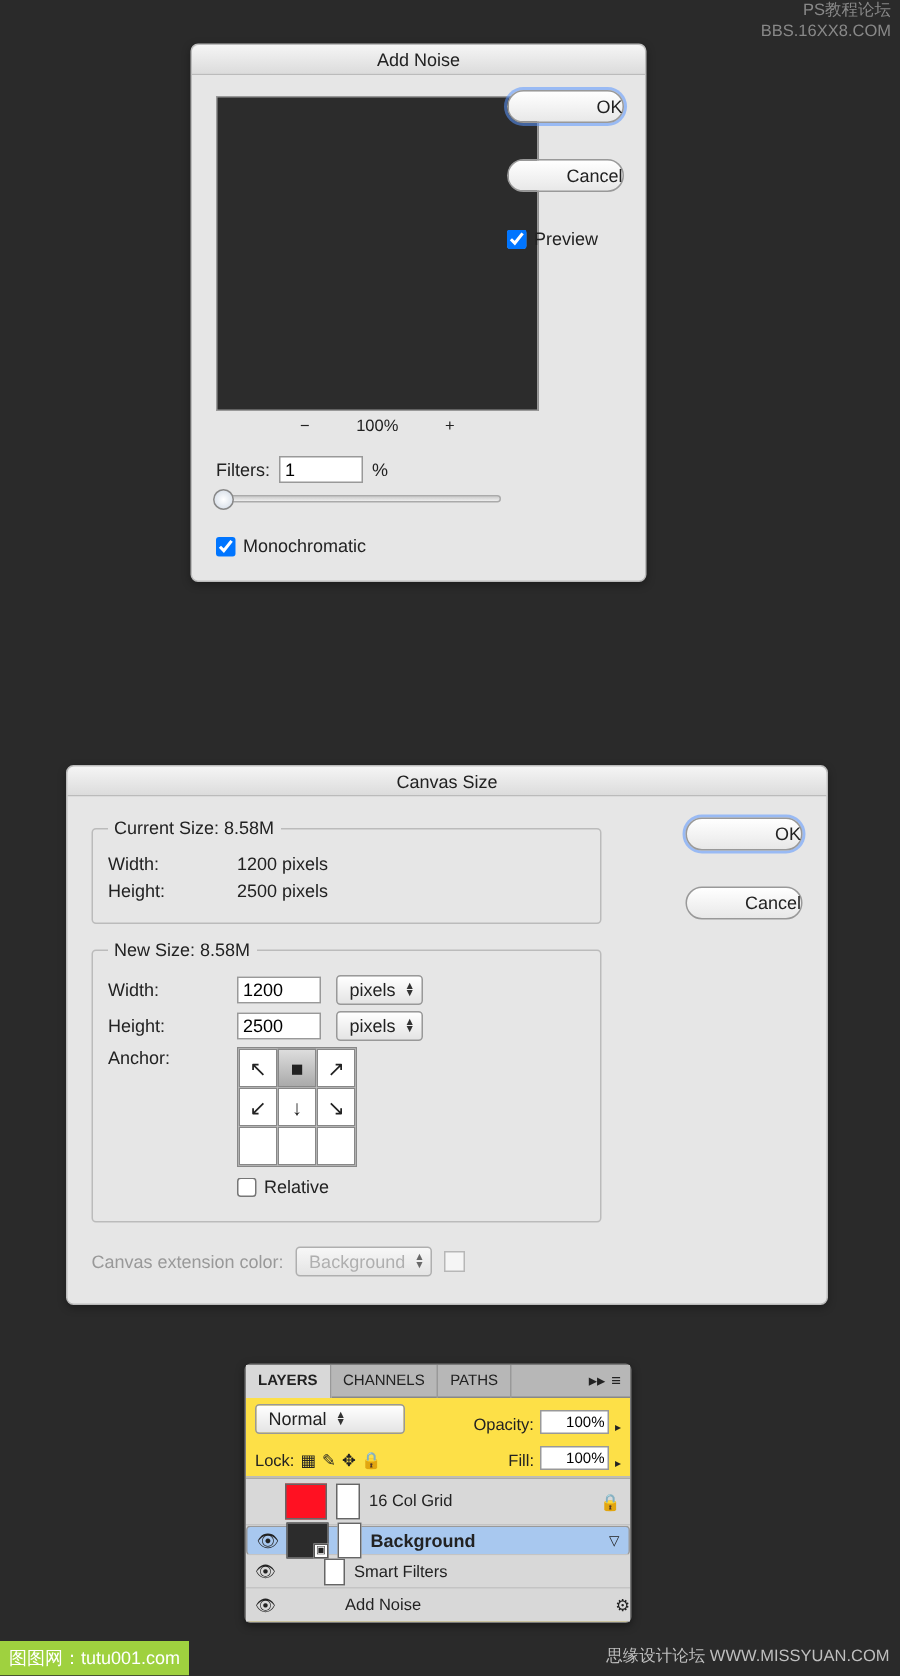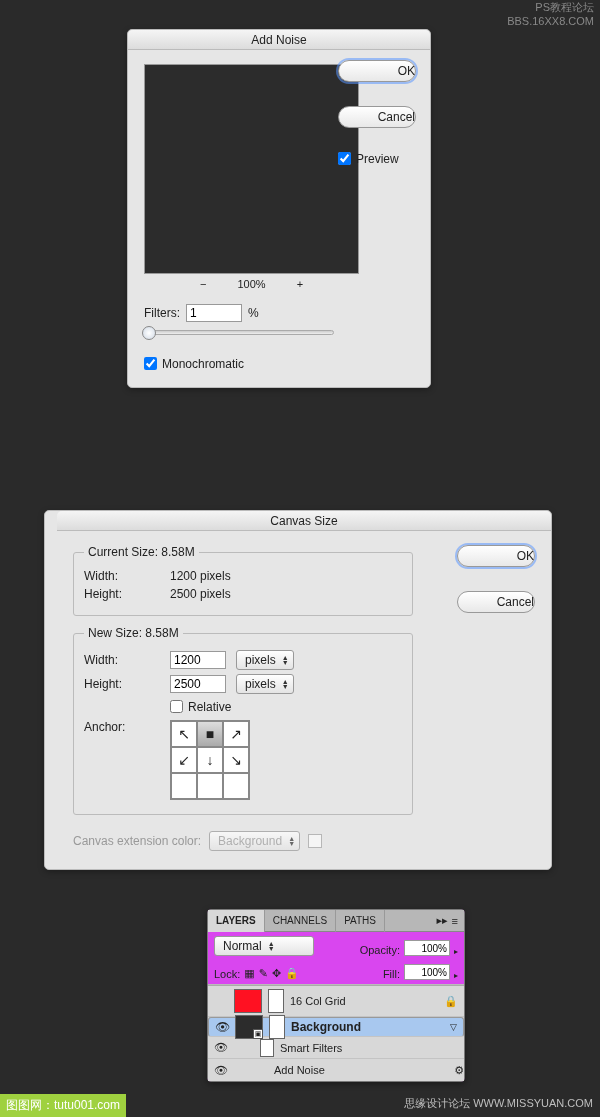--- a/index.html
+++ b/index.html
@@ -48,21 +48,21 @@
   .mac-btn.default { box-shadow: 0 0 0 2px rgba(90,150,255,.55); }
   fieldset {
     border: 1px solid #bbb; border-radius: 3px;
     padding: 6px 10px 10px 10px; margin: 0;
   }
   legend { font-size: 12px; padding: 0 4px; }
   input[type=text].num {
     width: 56px; height: 18px; font-size: 12px;
     border: 1px solid #999; background: #fff; padding: 0 3px;
   }
-  .chk, .rad { display: flex; align-items: flex-start; gap: 5px; font-size: 12px; margin: 2px 0; }
+  .chk, .rad { display: flex; align-items: center; gap: 5px; font-size: 12px; margin: 2px 0; }
   input[type=checkbox], input[type=radio] { margin:0; }
   .slider-track {
     height: 5px; background: linear-gradient(#ccc,#eee);
     border: 1px solid #aaa; border-radius: 3px; margin: 8px 0 12px 0;
     position: relative; width: 190px;
   }
   .slider-thumb {
     position: absolute; top:-5px; left:-3px; width:14px; height:14px;
     background: radial-gradient(#fff,#cfd8e4); border:1px solid #888; border-radius:50%;
   }
@@ -80,23 +80,23 @@
   }
   .sel .arrows { margin-left:6px; display:flex; flex-direction:column; line-height:5px; font-size:7px; color:#333;}
   .row { display:flex; align-items:center; margin:4px 0; }
   .row-lab { width:78px; text-align:left; margin-right:8px; }
   .anchor-grid { display:inline-grid; grid-template-columns: repeat(3,26px); grid-template-rows: repeat(3,26px); border:1px solid #888;}
   .anchor-cell { border:1px solid #888; display:flex; align-items:center; justify-content:center; background:#fff; font-size:14px;}
   .anchor-cell.center { background: linear-gradient(#ddd,#aaa); }
 
   
   .panel {
-    position:absolute; background:#d946ef; border:1px solid #7a7a7a;
+    position:absolute; background:#fde047; border:1px solid #7a7a7a;
     border-radius:4px; box-shadow:0 2px 6px rgba(0,0,0,.4);
-    font-size:11px; color:#222;margin-left:44px;
+    font-size:11px; color:#222;
   }
   .panel-tabs { display:flex; align-items:center; background:#b7b7b7; border-bottom:1px solid #888; height:22px;}
   .ptab { padding:0 8px; line-height:22px; font-size:10px; border-right:1px solid #999; cursor:pointer;}
   .ptab.active { background:#d8d8d8; font-weight:bold;}
   .panel-menu { margin-left:auto; padding:0 6px; display:flex; gap:4px; align-items:center;}
   .panel-row { display:flex; align-items:flex-end; padding:4px 6px; gap:4px;}
   .mini-in { width:46px; height:16px; border:1px solid #999; background:#fff; font-size:10px; text-align:right; padding:0 2px;}
   .layer-list { background:#d8d8d8; border-top:1px solid #aaa;}
   .layer { display:flex; align-items:center; gap:6px; padding:3px 6px; border-bottom:1px solid #c4c4c4;}
   .layer.sel { background:#a8c8ef;}
@@ -153,21 +153,21 @@
     </div>
 
 
     <label class="chk" style="margin-top:22px;">
       <input type="checkbox" checked="" style=""> 
         <span>Monochromatic</span>
     </label>
   </div>
 </div>
 
-<div class="dialog" style="left:44px; top:510px; width:508px;padding-left:12px;">
+<div class="dialog" style="left:44px; top:510px; width:508px;">
   <div class="dialog-title">Canvas Size</div>
   <div class="dialog-body">
     <div style="position:absolute; right:16px; top:14px;">
       <div class="mac-btn default">OK</div>
       <div class="mac-btn">Cancel</div>
     </div>
 
     <fieldset style="width:340px;">
       <legend>Current Size: 8.58M</legend>
       <div class="row">
@@ -192,42 +192,42 @@
           </span>
       </div>
       <div class="row">
         <span class="row-lab">Height:</span>
         <input class="num" type="text" value="2500" style="">
         <span style="width:10px;"></span>
         <span class="sel">
             <span>pixels</span>
             <span class="arrows">▲<br>▼</span>
           </span>
-      </div>
-      <div class="row">
-        <span class="row-lab"></span>
-        <label class="chk">
-            <input type="checkbox" style=""> 
-            <span>Relative</span>
-          </label>
       </div>
       <div class="row" style="align-items:flex-start;">
         <span class="row-lab">Anchor:</span>
         <div class="anchor-grid">
           <div class="anchor-cell">↖</div>
             <div class="anchor-cell center">■</div>
             <div class="anchor-cell">↗</div>
           <div class="anchor-cell">↙</div>
             <div class="anchor-cell">↓</div>
             <div class="anchor-cell">↘</div>
           <div class="anchor-cell"></div>
             <div class="anchor-cell"></div>
             <div class="anchor-cell"></div>
         </div>
       </div>
+      <div class="row">
+        <span class="row-lab"></span>
+        <label class="chk">
+            <input type="checkbox" style=""> 
+            <span>Relative</span>
+          </label>
+      </div>
     </fieldset>
 
     <div class="row" style="margin-top:16px; color:#999;">
       <span style="margin-right:8px;">Canvas extension color:</span>
       <span class="sel" style="opacity:.7;">
           <span>Background</span>
           <span class="arrows">▲<br>▼</span>
         </span>
       <span class="color-box" style="margin-left:8px; opacity:.6;"></span>
     </div>

